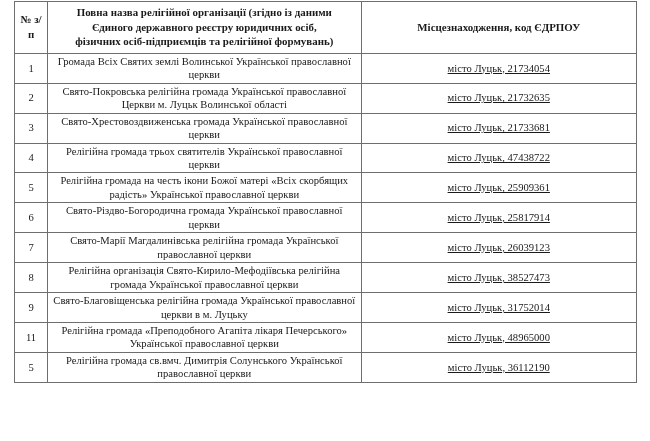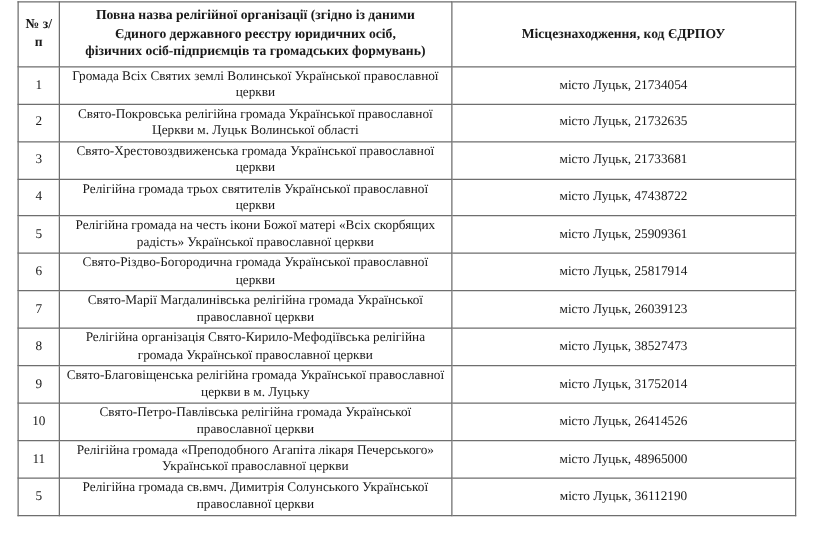--- a/index.html
+++ b/index.html
@@ -55,20 +55,21 @@
 
   td.cell-num {
     font-size: 11px;
   }
   td.cell-name {
     padding-left: 6px;
     padding-right: 6px;
   }
   td.cell-loc {
     font-size: 11px;
+    text-decoration: underline;
   }
 
   .hdr-line { display: block; }
 </style>
 </head>
 <body>
 
 <div id="doc-page">
 
   <table id="registry-table">
@@ -76,21 +77,21 @@
       <col class="col-num">
       <col class="col-name">
       <col class="col-loc">
     </colgroup>
     <thead>
       <tr>
         <th class="cell-num-head">№ з/п</th>
         <th class="cell-name-head">
           <span class="hdr-line">Повна назва релігійної організації (згідно із даними</span>
           <span class="hdr-line">Єдиного державного реєстру юридичних осіб,</span>
-          <span class="hdr-line">фізичних осіб-підприємців та громадських формувань)</span>
+          <span class="hdr-line">фізичних осіб-підприємців та релігійної формувань)</span>
         </th>
         <th class="cell-loc-head">Місцезнаходження, код ЄДРПОУ</th>
       </tr>
     </thead>
     <tbody id="table-body">
         <tr>
           <td class="cell-num">1</td>
           <td class="cell-name">Громада Всіх Святих землі Волинської Української православної церкви</td>
           <td class="cell-loc">місто Луцьк, 21734054</td>
         </tr>
@@ -128,25 +129,20 @@
           <td class="cell-num">8</td>
           <td class="cell-name">Релігійна організація Свято-Кирило-Мефодіївська релігійна громада Української православної церкви</td>
           <td class="cell-loc">місто Луцьк, 38527473</td>
         </tr>
         <tr>
           <td class="cell-num">9</td>
           <td class="cell-name">Свято-Благовіщенська релігійна громада Української православної церкви в м. Луцьку</td>
           <td class="cell-loc">місто Луцьк, 31752014</td>
         </tr>
         <tr>
-          <td class="cell-num">10</td>
-          <td class="cell-name">Свято-Петро-Павлівська релігійна громада Української православної церкви</td>
-          <td class="cell-loc">місто Луцьк, 26414526</td>
-        </tr>
-        <tr>
           <td class="cell-num">11</td>
           <td class="cell-name">Релігійна громада «Преподобного Агапіта лікаря Печерського» Української православної церкви</td>
           <td class="cell-loc">місто Луцьк, 48965000</td>
         </tr>
         <tr>
           <td class="cell-num">5</td>
           <td class="cell-name">Релігійна громада св.вмч. Димитрія Солунського Української православної церкви</td>
           <td class="cell-loc">місто Луцьк, 36112190</td>
         </tr>
       </tbody>

